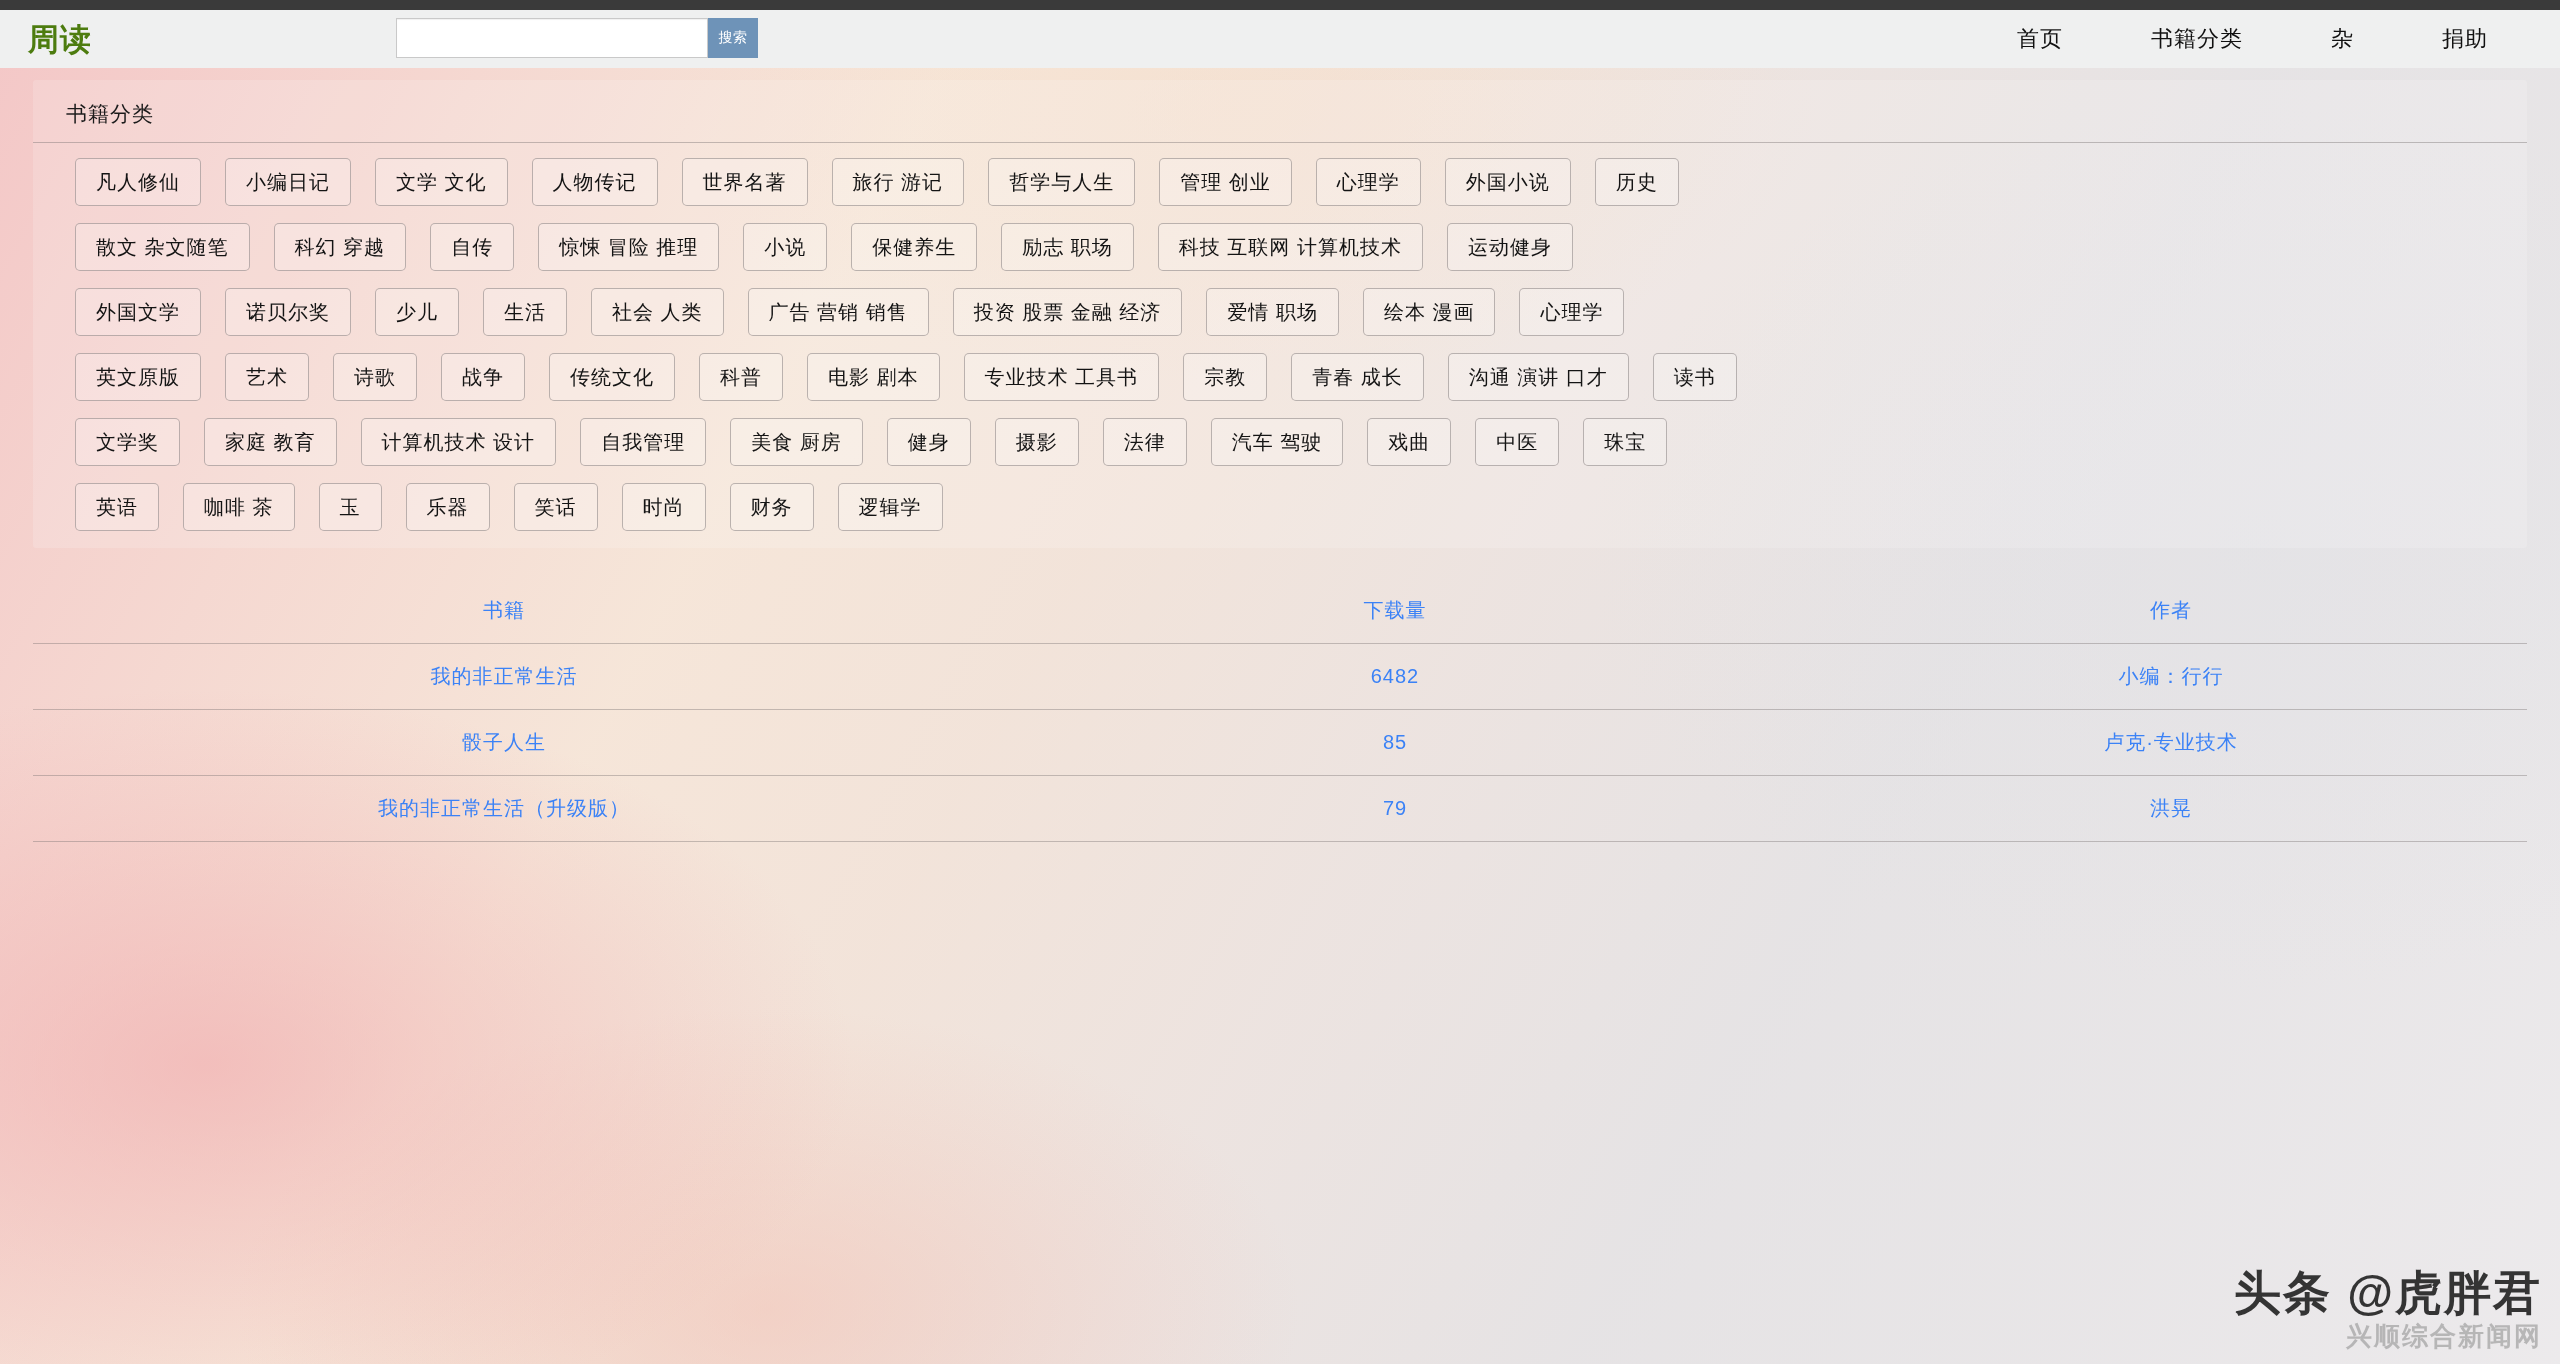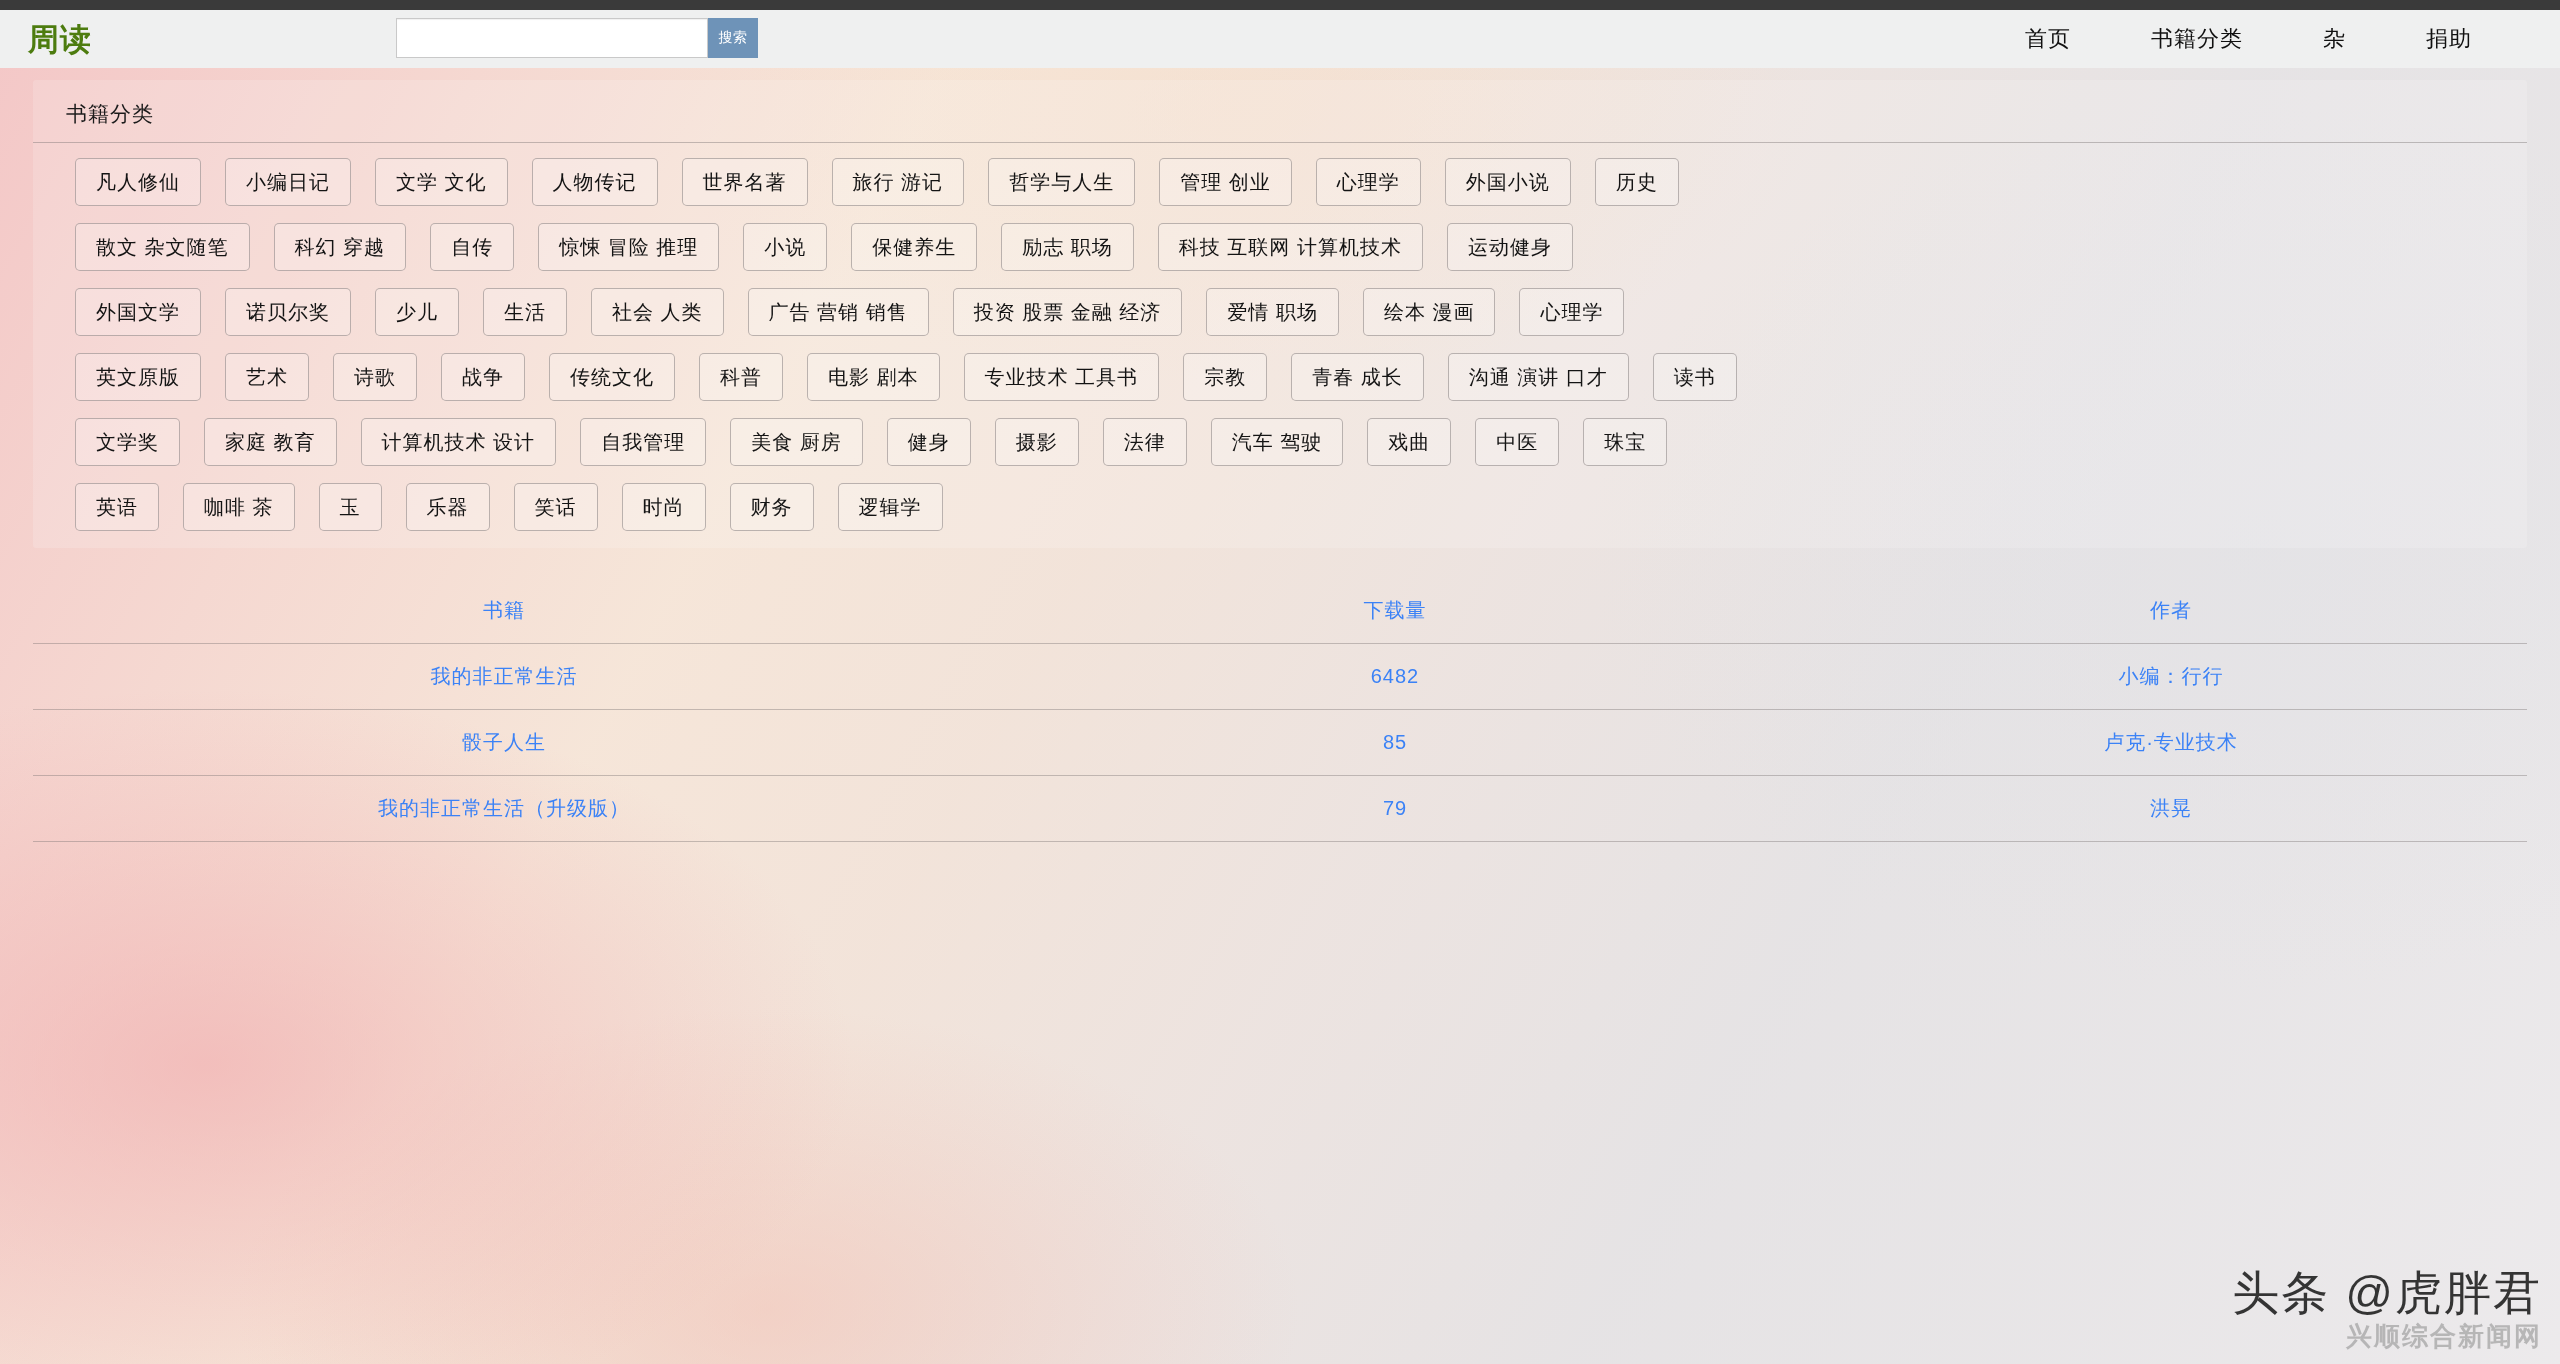--- a/index.html
+++ b/index.html
@@ -102,26 +102,26 @@
     border: none;
     background: #6e93b8;
     color: #ffffff;
     font-size: 14px;
     cursor: pointer;
     font-family: "Liberation Sans", sans-serif;
     letter-spacing: 0.5px;
   }
   .nav {
     position: absolute;
-    right: 50px;
+    right: 34px;
     top: 0;
     height: 58px;
     display: flex;
     align-items: center;
-    gap: 4px;
+    gap: 12px;
   }
   .nav a {
     display: block;
     font-size: 22px;
     color: #111111;
     text-decoration: none;
     padding: 0 38px;
     line-height: 58px;
     letter-spacing: 1px;
   }
@@ -219,21 +219,21 @@
     position: absolute;
     right: 18px;
     bottom: 10px;
     z-index: 9;
     text-align: right;
     pointer-events: none;
     user-select: none;
   }
   .wm-main {
     font-size: 47px;
-    font-weight: 400;
+    font-weight: 700;
     color: rgba(22,22,22,0.86);
     letter-spacing: 2px;
     line-height: 1.05;
     white-space: nowrap;
   }
   .wm-sub {
     font-size: 26px;
     font-weight: 700;
     color: rgba(150,150,150,0.62);
     letter-spacing: 2px;

